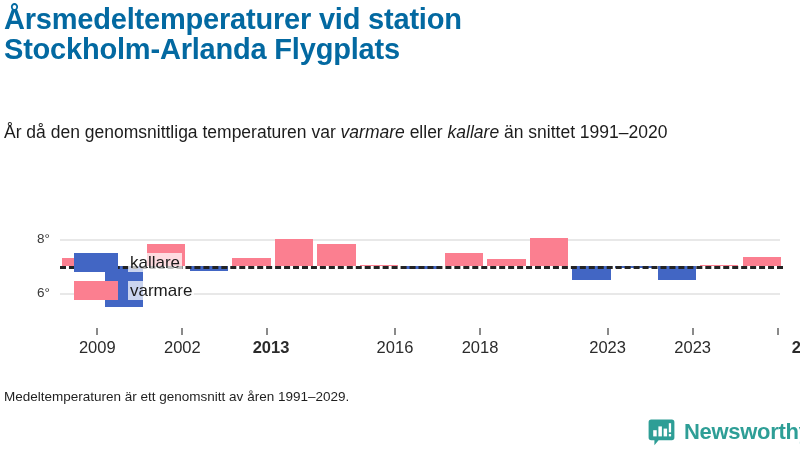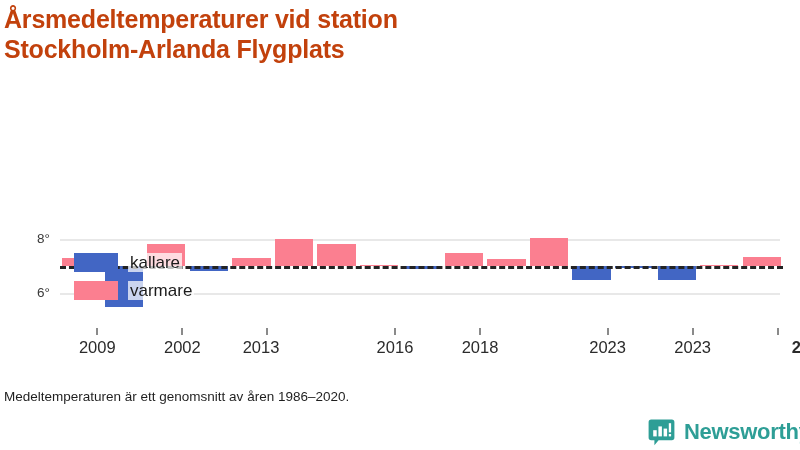--- a/index.html
+++ b/index.html
@@ -5,22 +5,22 @@
   html,body{margin:0;padding:0;}
   body{
     width:800px;height:450px;background:#ffffff;
     font-family:"Liberation Sans","DejaVu Sans",sans-serif;
     color:#1a1a1a;position:relative;overflow:hidden;
   }
   #page{position:absolute;left:0;top:0;width:800px;height:450px;}
 
   .title{
     position:absolute;left:4px;top:4px;width:700px;
-    font-size:25px;font-weight:bold;line-height:30px;
-    letter-spacing:-0.2px;color:#c2410c;white-space:pre-line;
+    font-size:29px;font-weight:bold;line-height:30px;
+    letter-spacing:-0.2px;color:#0369a1;white-space:pre-line;
   }
   .subtitle{
     position:absolute;left:4px;top:117px;width:780px;
     font-size:17.5px;font-weight:normal;line-height:30px;color:#1c1c1c;
   }
   .subtitle .it{font-style:italic;}
 
   
   .plot{position:absolute;left:0;top:228px;width:800px;height:100px;}
   .ylabel{
@@ -66,20 +66,21 @@
   }
 </style>
 </head>
 <body>
 
 <div id="page">
 
   <div class="title">Årsmedeltemperaturer vid station
 Stockholm-Arlanda Flygplats</div>
 
+  <div class="subtitle"><span>År då den genomsnittliga temperaturen var </span><span class="it">varmare</span><span> eller </span><span class="it">kallare</span><span> än snittet 1991–2020</span></div>
 
   <div class="plot" id="plot">
       <div class="gridline" style="top: 65px;"></div>
       <div class="ylabel" style="top: 58px; left: 8px; width: 42px;">6°</div>
       <div class="gridline" style="top: 11px;"></div>
       <div class="ylabel" style="top: 4px; left: 8px; width: 42px;">8°</div>
       <div class="bar warm" title="2009: 7.3°" style="left: 62.1265px; width: 38.2765px; top: 29.9px; height: 8.1px;"></div>
       <div class="bar cold" title="2010: 5.5°" style="left: 104.656px; width: 38.2765px; top: 38px; height: 40.5px;"></div>
       <div class="bar warm" title="2011: 7.8°" style="left: 147.185px; width: 38.2765px; top: 16.4px; height: 21.6px;"></div>
       <div class="bar cold" title="2012: 6.8°" style="left: 189.715px; width: 38.2765px; top: 38px; height: 5.4px;"></div>
@@ -104,34 +105,34 @@
         <span class="lb" style="left:128px;top:53px">varmare</span>
       </div>
     </div>
 
   <div class="xaxis" id="xaxis">
       <div class="tick" style="left: 80.2647px;"></div>
       <div class="xlab" style="left: 81.2647px;">2009</div>
       <div class="tick" style="left: 165.324px;"></div>
       <div class="xlab" style="left: 166.324px;">2002</div>
       <div class="tick" style="left: 250.382px;"></div>
-      <div class="xlab" style="left: 245px;">2013</div>
+      <div class="xlab" style="left: 255px; font-weight: bold;">2013</div>
       <div class="tick" style="left: 377.971px;"></div>
       <div class="xlab" style="left: 378.971px;">2016</div>
       <div class="tick" style="left: 463.029px;"></div>
       <div class="xlab" style="left: 464.029px;">2018</div>
       <div class="tick" style="left: 590.618px;"></div>
       <div class="xlab" style="left: 591.618px;">2023</div>
       <div class="tick" style="left: 675.676px;"></div>
       <div class="xlab" style="left: 676.676px;">2023</div>
       <div class="tick" style="left: 760.735px;"></div>
       <div class="xlab" style="left: 794px; font-weight: bold;">2025</div>
     </div>
 
-  <div class="note">Medeltemperaturen är ett genomsnitt av åren 1986–2020.</div>
+  <div class="note">Medeltemperaturen är ett genomsnitt av åren 1991–2029.</div>
 
   <div class="logo">
     <span class="mark">
       <svg width="27" height="27" viewBox="0 0 27 27">
         <path d="M3.2,0.6 H23.8 A2.6,2.6 0 0 1 26.4,3.2 V18.6 A2.6,2.6 0 0 1 23.8,21.2
                  H10.6 L6.4,26.2 V21.2 H3.2 A2.6,2.6 0 0 1 0.6,18.6 V3.2 A2.6,2.6 0 0 1 3.2,0.6 Z" fill="#2e9e96"></path>
         <rect x="5.2" y="11.2" width="3.5" height="6.2" fill="#ffffff"></rect>
         <rect x="10.4" y="7.4" width="3.5" height="10" fill="#ffffff"></rect>
         <rect x="15.6" y="9.6" width="3.5" height="7.8" fill="#ffffff"></rect>
         <rect x="20.8" y="4.2" width="2.3" height="9.2" fill="#ffffff"></rect>

